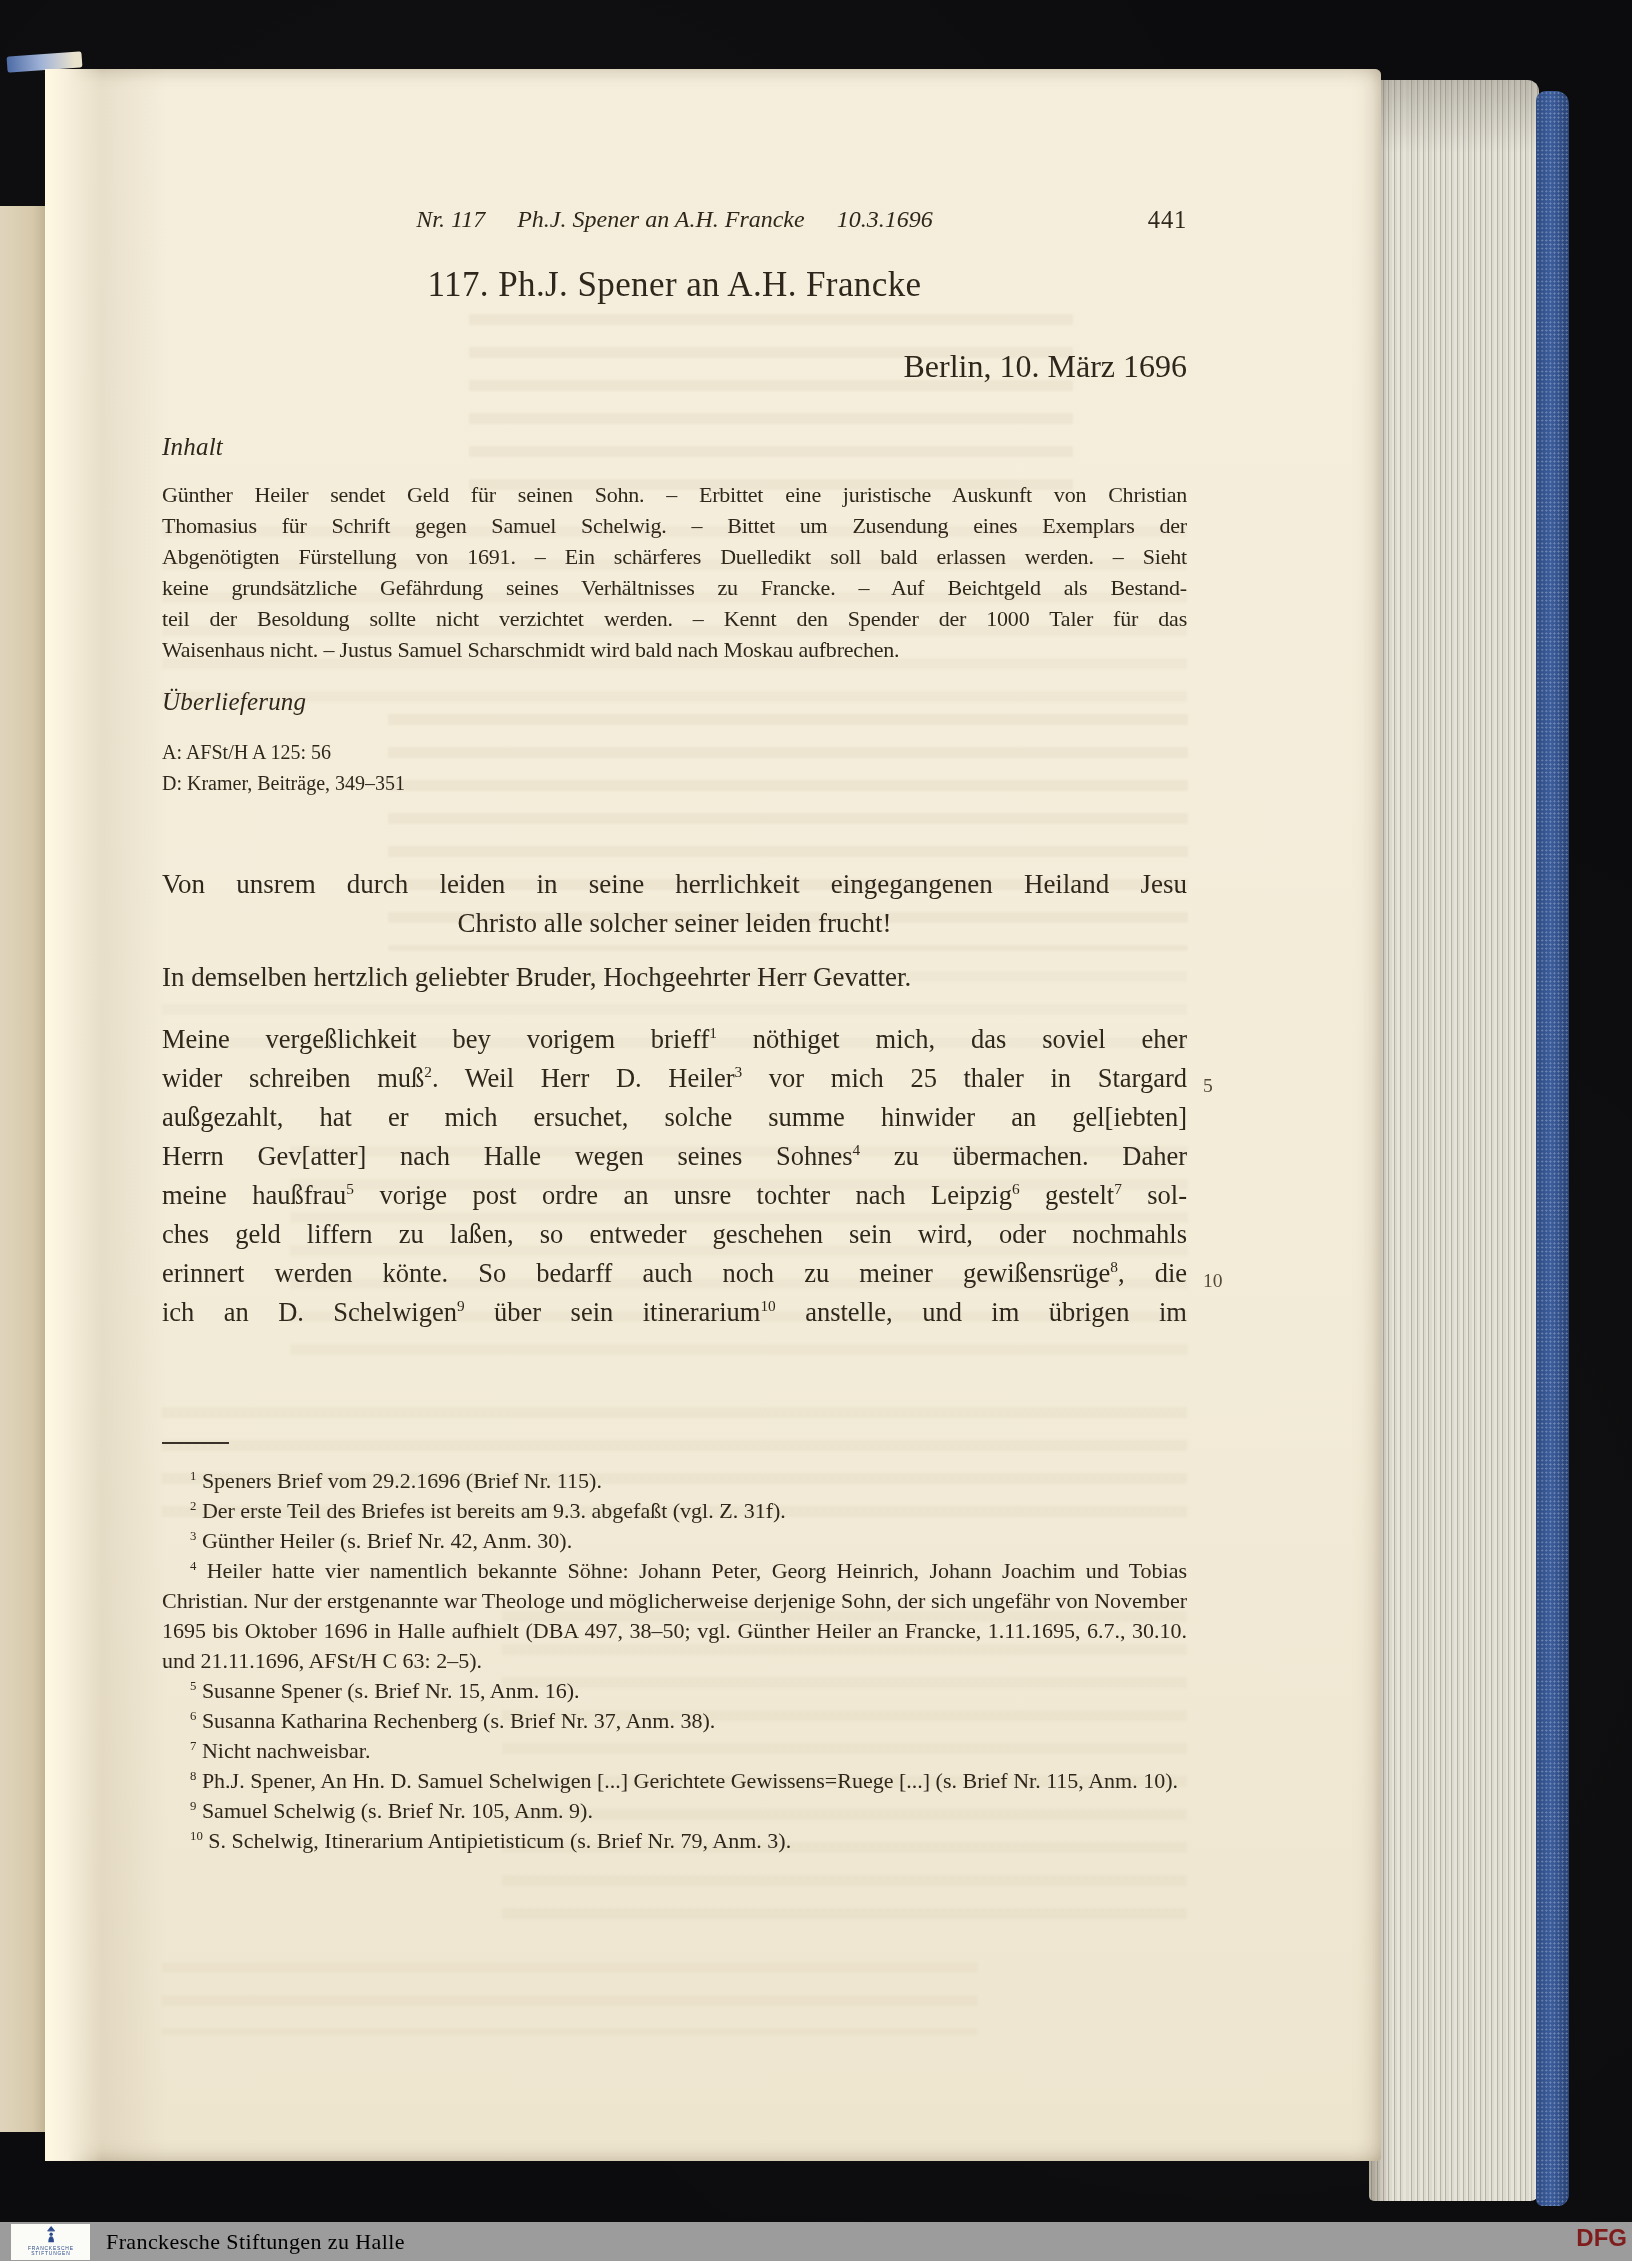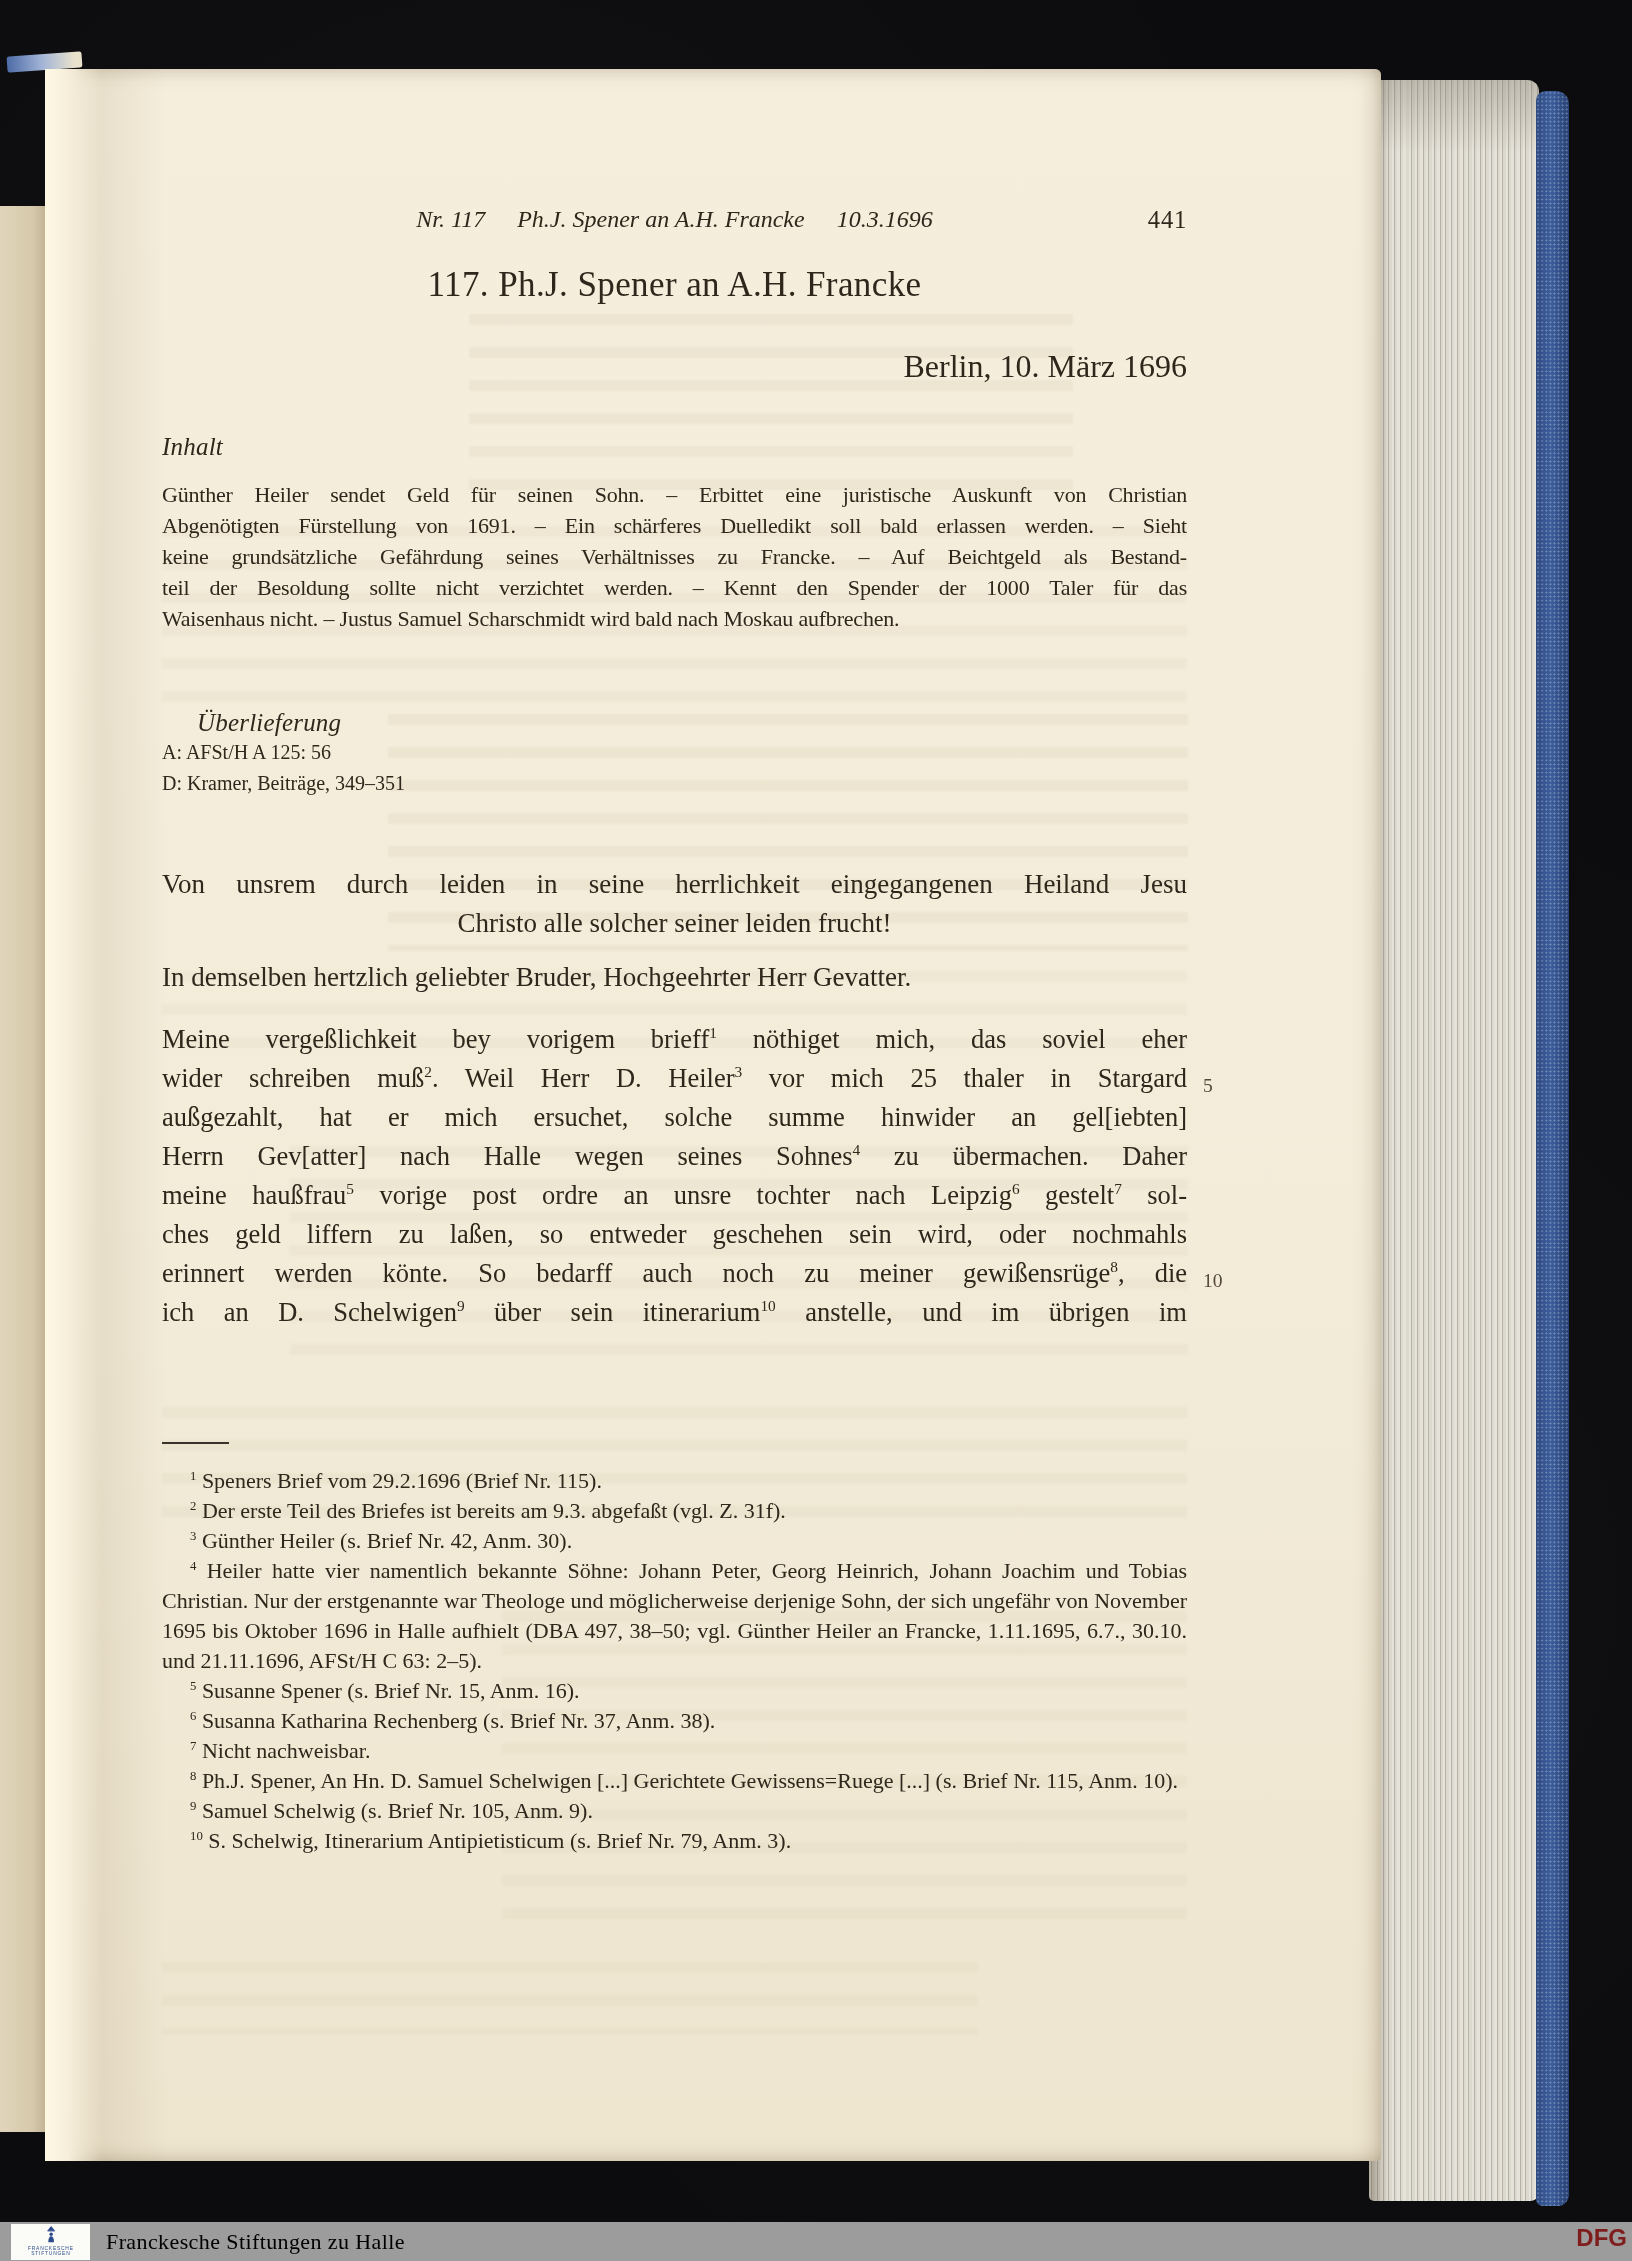--- a/index.html
+++ b/index.html
@@ -50,21 +50,21 @@
 
   
   .content-abs{position:absolute;left:117px;width:1025px;color:#2f271c;}
   .running-head{top:137px;height:36px;font-style:italic;font-size:24px;text-align:center;}
   .running-head .seg{margin:0 13px;}
   .page-number{position:absolute;right:0;top:0;font-style:normal;font-size:24.5px;letter-spacing:0.8px;}
   .title{top:196px;font-size:35px;font-weight:400;text-align:center;letter-spacing:0.4px;margin:0;}
   .place-date{top:259px;font-size:32px;text-align:right;margin-top:20px;}
   .section-heading{top:0;font-size:25px;font-style:italic;font-weight:400;margin:0;letter-spacing:0.2px;}
   .h-inhalt{top:364px;}
-  .h-ueberlieferung{top:640px;margin-left:35px;}
+  .h-ueberlieferung{top:619px;}
   .inhalt-par{top:410px;font-size:22px;line-height:31px;letter-spacing:-0.2px;}
   .jl{text-align:justify;text-align-last:justify;}
   .lastl{text-align:left;text-align-last:left;}
   .ueb-lines{top:668px;font-size:20px;line-height:31px;}
   .salutation1{top:800px;font-size:27px;}
   .salutation2{top:839px;font-size:27px;text-align:center;}
   .address-line{top:893px;font-size:27px;}
   .body-lines{top:951px;font-size:26.5px;}
   .bl{position:relative;line-height:39px;height:39px;}
   sup{font-size:58%;line-height:0;vertical-align:super;letter-spacing:0;}
@@ -112,20 +112,21 @@
       <span class="seg">10.3.1696</span>
       <span class="page-number">441</span>
     </div>
 
     <h1 class="content-abs title">117. Ph.J. Spener an A.H. Francke</h1>
     <div class="content-abs place-date">Berlin, 10. März 1696</div>
 
     <h2 class="content-abs section-heading h-inhalt">Inhalt</h2>
     <div class="content-abs inhalt-par">
         <div class="jl">Günther Heiler sendet Geld für seinen Sohn. – Erbittet eine juristische Auskunft von Christian</div>
+        <div class="jl">Thomasius für Schrift gegen Samuel Schelwig. – Bittet um Zusendung eines Exemplars der</div>
         <div class="jl">Abgenötigten Fürstellung von 1691. – Ein schärferes Duelledikt soll bald erlassen werden. – Sieht</div>
         <div class="jl">keine grundsätzliche Gefährdung seines Verhältnisses zu Francke. – Auf Beichtgeld als Bestand-</div>
         <div class="jl">teil der Besoldung sollte nicht verzichtet werden. – Kennt den Spender der 1000 Taler für das</div>
         <div class="jl lastl">Waisenhaus nicht. – Justus Samuel Scharschmidt wird bald nach Moskau aufbrechen.</div>
       </div>
 
     <h2 class="content-abs section-heading h-ueberlieferung">Überlieferung</h2>
     <div class="content-abs ueb-lines">
         <div>A: AFSt/H A 125: 56</div>
         <div>D: Kramer, Beiträge, 349–351</div>

